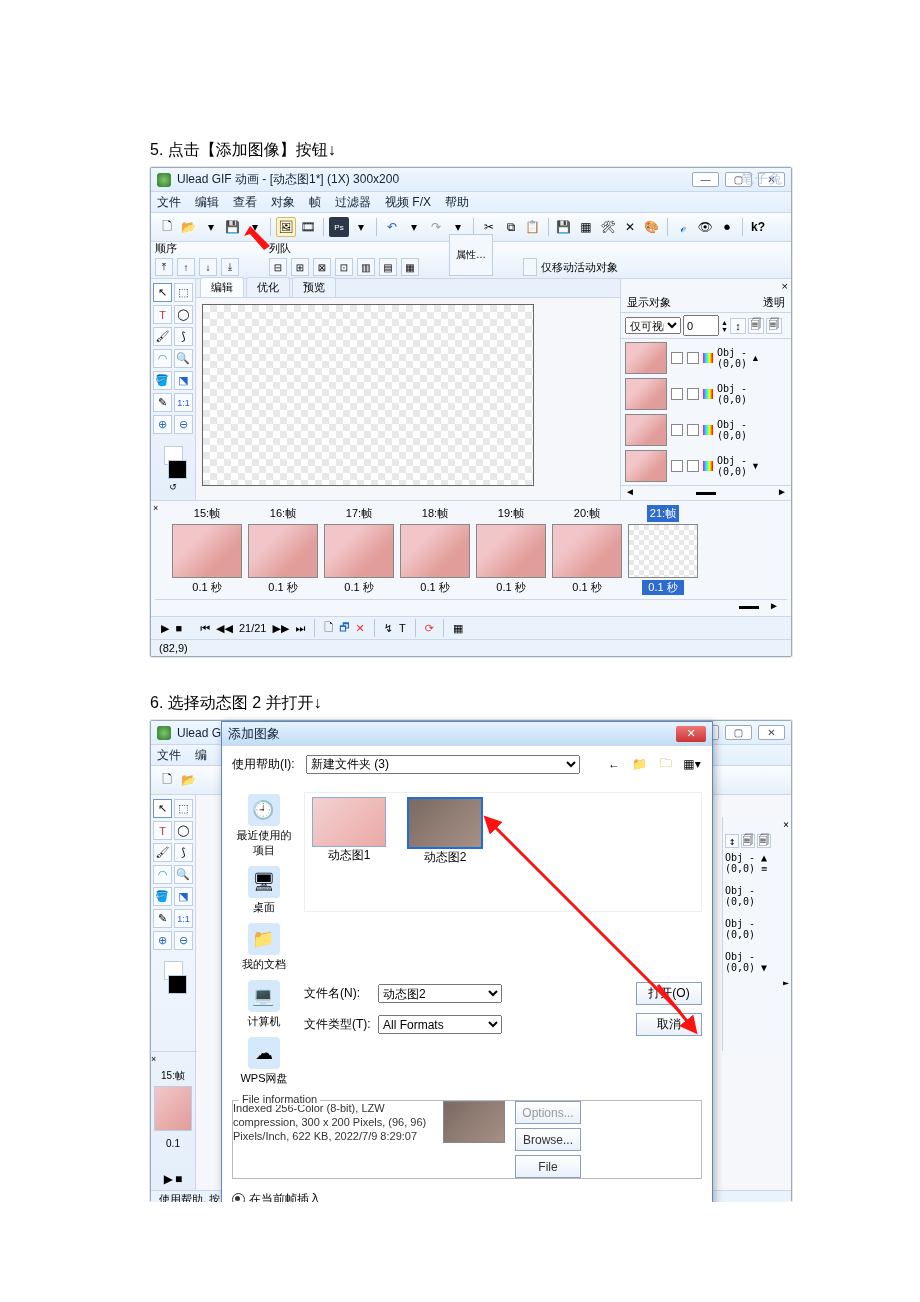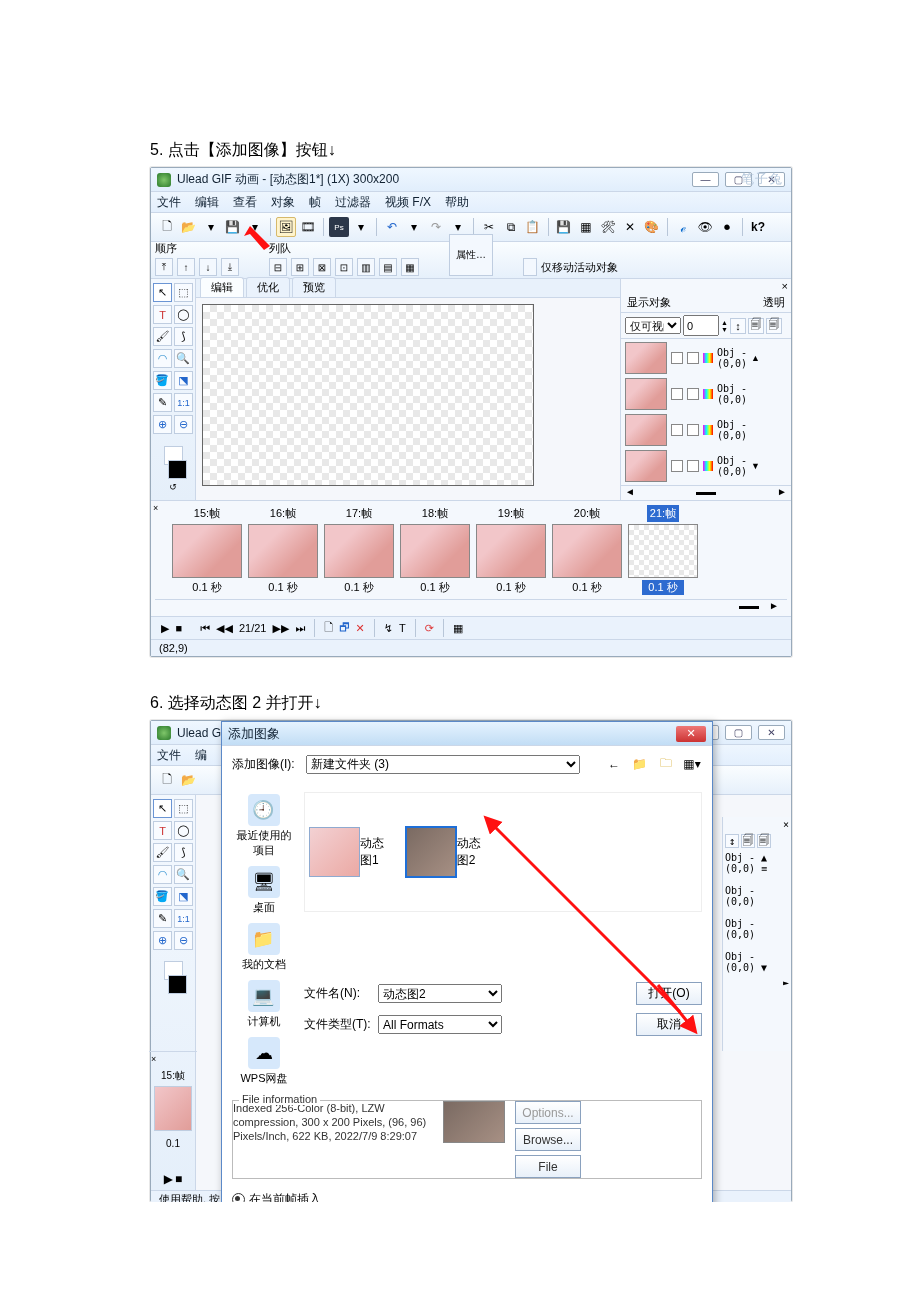--- a/index.html
+++ b/index.html
@@ -61,21 +61,21 @@
 .dlg .close{width:30px;height:16px;background:linear-gradient(#e77,#c33);color:#fff;display:flex;align-items:center;justify-content:center;border-radius:2px;font-size:11px}
 .dlg-body{display:flex;padding:10px;gap:8px}
 .dlg-side{width:64px;display:flex;flex-direction:column;align-items:center;gap:2px;font-size:11px}
 .side-ico{width:32px;height:32px;background:#d6e8fb;border-radius:4px;display:flex;align-items:center;justify-content:center;font-size:18px;margin-top:2px}
 .dlg-main{flex:1}
 .dlg-row{display:flex;align-items:center;gap:6px;margin-bottom:8px}
 .dlg-row label{width:68px}
 .dlg-row select,.dlg-row input{height:19px;font-size:12px}
 .dlg-row select{flex:1}
 .thumbs{display:flex;gap:16px;height:110px;padding:4px;border:1px solid #eee;margin-bottom:70px}
-.thumb{display:flex;align-items:center;width:80px}
+.thumb{display:flex;flex-direction:column;align-items:center;width:80px}
 .thumb .pv{width:72px;height:48px;border:1px solid #8faad0}
 .thumb.sel .pv{border:2px solid #1e6fd8}
 .thumb .pv.p1{background:linear-gradient(135deg,#f3d1d3,#eba9a4)}
 .thumb .pv.p2{background:linear-gradient(135deg,#7a6a62,#a79084)}
 .dlg-btn{width:64px;height:21px;border:1px solid #8aa1be;background:linear-gradient(#fff,#e8f0f9);font-size:12px;display:flex;align-items:center;justify-content:center}
 .field-info{border:1px solid #bbb;font-size:11px;color:#333;display:flex;gap:10px;align-items:flex-start;position:relative}
 .field-info .legend{position:absolute;top:-8px;left:6px;background:#fff;padding:0 3px}
 .fi-txt{width:200px;line-height:14px}
 .fi-img{width:60px;height:40px;background:linear-gradient(135deg,#7a6a62,#a79084);border:1px solid #888}
 .fi-btns{display:flex;flex-direction:column;gap:4px}
@@ -451,21 +451,21 @@
         <span>使用帮助, 按</span>
       </div>
 
     <div class="dlg">
       <div class="titlebar">
         <span class="ttl" style="font-size:13px">添加图象</span>
         <span class="close">✕</span>
       </div>
       <div style="padding:8px 10px 0 10px">
         <div class="dlg-row">
-          <label>添加图像(I):</label>
+          <label>使用帮助(I):</label>
           <select style="width:200px"><option>新建文件夹 (3)</option></select>
           <span style="width:12px"></span>
           <span class="tbtn">←</span>
           <span class="tbtn" style="color:#c90">📁</span>
           <span class="tbtn" style="color:#c90">🗀</span>
           <span class="tbtn">▦▾</span>
         </div>
       </div>
       <div class="dlg-body">
         <div class="dlg-side">

